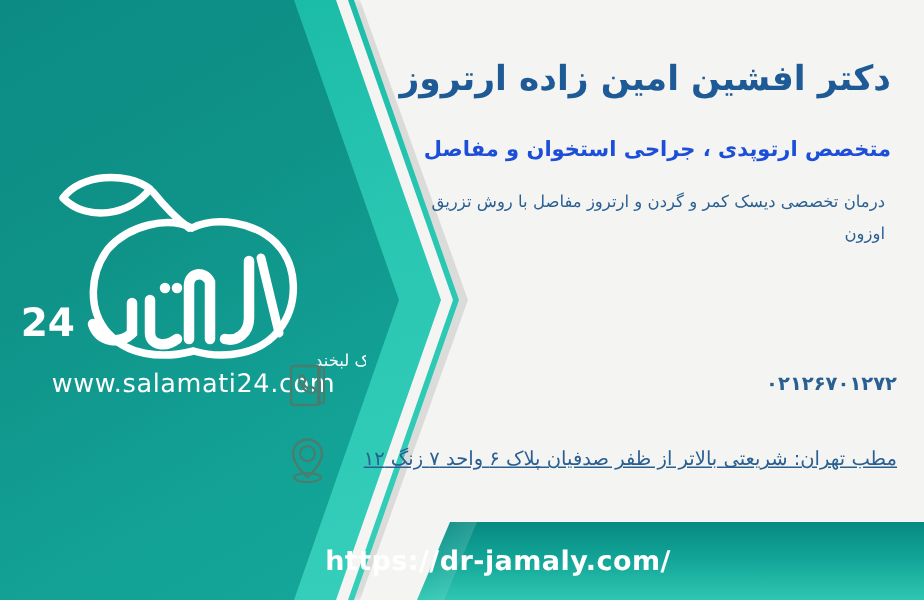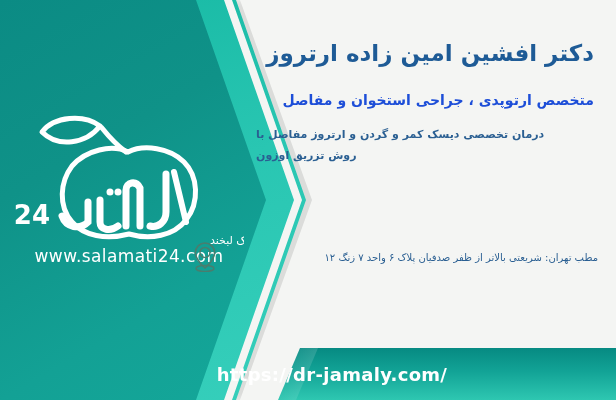--- a/index.html
+++ b/index.html
@@ -72,24 +72,24 @@
     white-space:nowrap;
   }
   .specialty{
     position:absolute;right:22px;top:90px;
     width:400px;text-align:right;
     color:#1d4ed8;
     font-size:14px;font-weight:bold;
     line-height:1.5;
   }
   .description{
-    position:absolute;right:40px;top:125px;
-    width:320px;text-align:left;
+    position:absolute;right:26px;top:125px;
+    width:320px;text-align:right;
     color:#2a5f92;
-    font-size:11px;font-weight:bold;
+    font-size:11px;font-weight:normal;
     line-height:1.9;
   }
 
   
   .contact{
     position:absolute;right:18px;top:240px;
     width:420px;
   }
   .c-row{
     display:flex;align-items:center;justify-content:flex-start;
@@ -106,21 +106,21 @@
     flex:1 1 auto;
     text-align:right;
     color:#2a5f92;
     font-size:12px;
     line-height:1.5;
     direction:rtl;
   }
   .c-text.phone{
     font-size:13px;font-weight:bold;letter-spacing:0.5px;
   }
-  .c-text.addr{ font-size:10px; }
+  .c-text.addr{ font-size:13px;text-decoration:underline; }
 
   
   .url-bar{
     position:absolute;left:0;bottom:0;
     width:616px;height:52px;
     background:linear-gradient(180deg,#068a82 0%,#12a396 45%,#2ec7b1 100%);
     clip-path:polygon(300px 0, 616px 0, 616px 52px, 278px 52px);
   }
   .url-text{
     position:absolute;left:0;bottom:0;
@@ -175,20 +175,33 @@
     </svg>
     <div class="logo-site">www.salamati24.com</div>
   </div>
 
   <div class="doctor-name">دکتر افشین امین زاده ارتروز</div>
   <div class="specialty">متخصص ارتوپدی ، جراحی استخوان و مفاصل</div>
   <div class="description">درمان تخصصی دیسک کمر و گردن و ارتروز مفاصل با روش تزریق اوزون</div>
 
   <div class="contact">
 
+    <div class="c-row">
+      <span class="c-icon">
+        <svg width="28" height="30" viewBox="0 0 28 30">
+          <rect x="3" y="2" width="19" height="26" rx="2" fill="none" stroke="#4a7d6e" stroke-width="1.6"></rect>
+          <rect x="21" y="3" width="4" height="24" rx="1.5" fill="none" stroke="#4a7d6e" stroke-width="1.4"></rect>
+          <path d="M9 9 C9 8, 11 8, 11.5 9 L12.5 11 C13 12, 11.8 12.6, 11.5 13.2
+                   C11.2 14.6, 13.2 16.8, 14.6 16.8 C15.3 16.5, 16 15.4, 16.8 15.9
+                   L18.6 17 C19.4 17.6, 19.2 19.2, 18.2 19.6 C15.6 20.8, 12 18.5, 10.2 15.6
+                   C8.7 13.2, 8 10.6, 9 9 Z" fill="none" stroke="#4a7d6e" stroke-width="1.5" stroke-linejoin="round"></path>
+        </svg>
+      </span>
+      <span class="c-text phone">۰۲۱۲۶۷۰۱۲۷۲</span>
+    </div>
 
     <div class="c-row">
       <span class="c-icon">
         <svg width="28" height="32" viewBox="0 0 28 32">
           <path d="M14 2 C8.6 2, 4.4 6.3, 4.4 11.6 C4.4 18.6, 14 27, 14 27
                    C14 27, 23.6 18.6, 23.6 11.6 C23.6 6.3, 19.4 2, 14 2 Z" fill="none" stroke="#4a7d6e" stroke-width="1.6"></path>
           <circle cx="14" cy="11.4" r="5" fill="none" stroke="#4a7d6e" stroke-width="1.5"></circle>
           <ellipse cx="14" cy="27.4" rx="9" ry="3" fill="none" stroke="#4a7d6e" stroke-width="1.4"></ellipse>
         </svg>
       </span>

